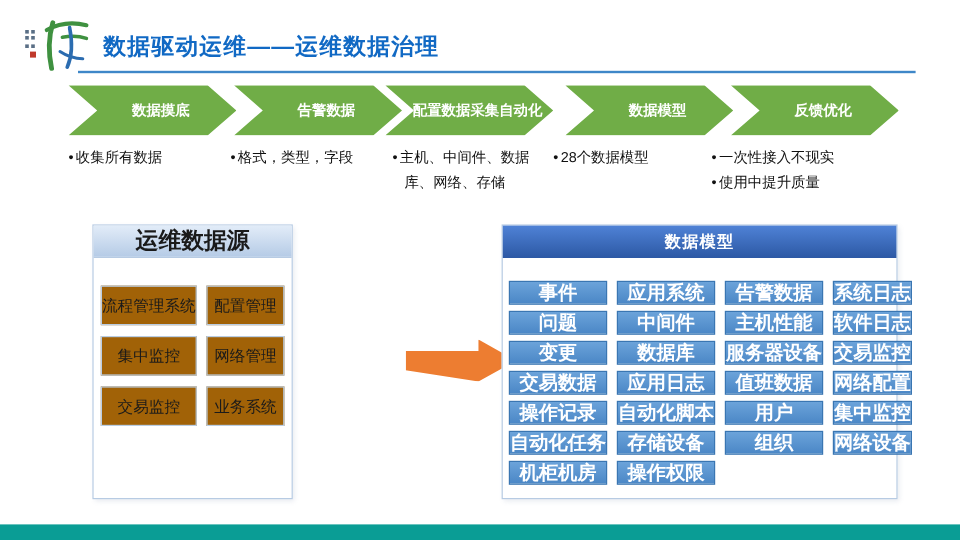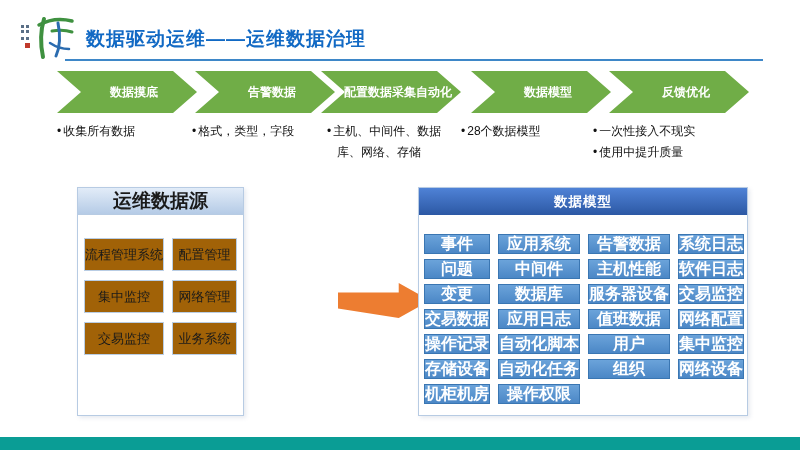--- a/index.html
+++ b/index.html
@@ -178,22 +178,22 @@
       <div class="model-item">服务器设备</div>
       <div class="model-item">交易监控</div>
       <div class="model-item">交易数据</div>
       <div class="model-item">应用日志</div>
       <div class="model-item">值班数据</div>
       <div class="model-item">网络配置</div>
       <div class="model-item">操作记录</div>
       <div class="model-item">自动化脚本</div>
       <div class="model-item">用户</div>
       <div class="model-item">集中监控</div>
+      <div class="model-item">自动化任务</div>
       <div class="model-item">存储设备</div>
-      <div class="model-item">自动化任务</div>
       <div class="model-item">组织</div>
       <div class="model-item">网络设备</div>
       <div class="model-item">机柜机房</div>
       <div class="model-item">操作权限</div>
     </div>
   </div>
 
   <div class="footer-bar"></div>
 
 </div>

